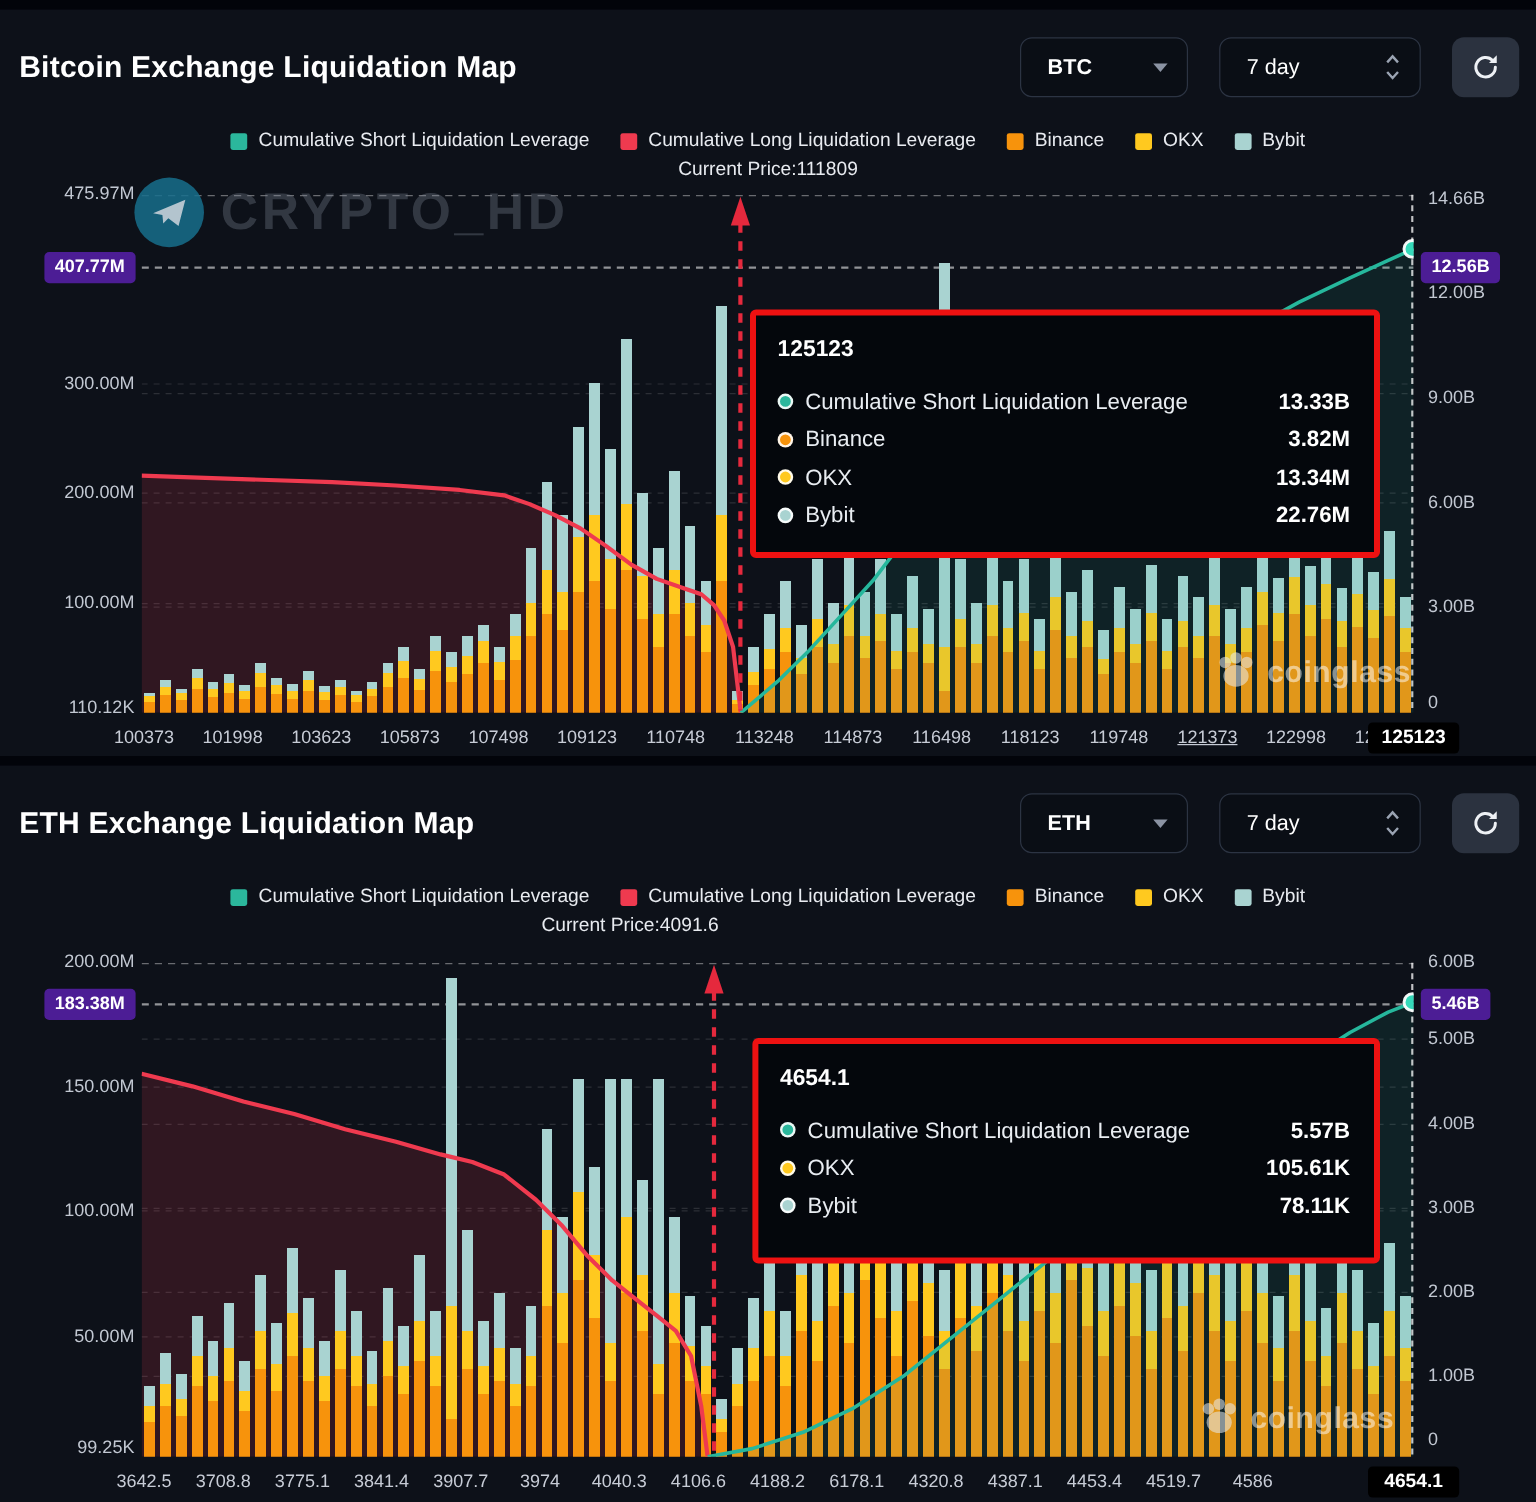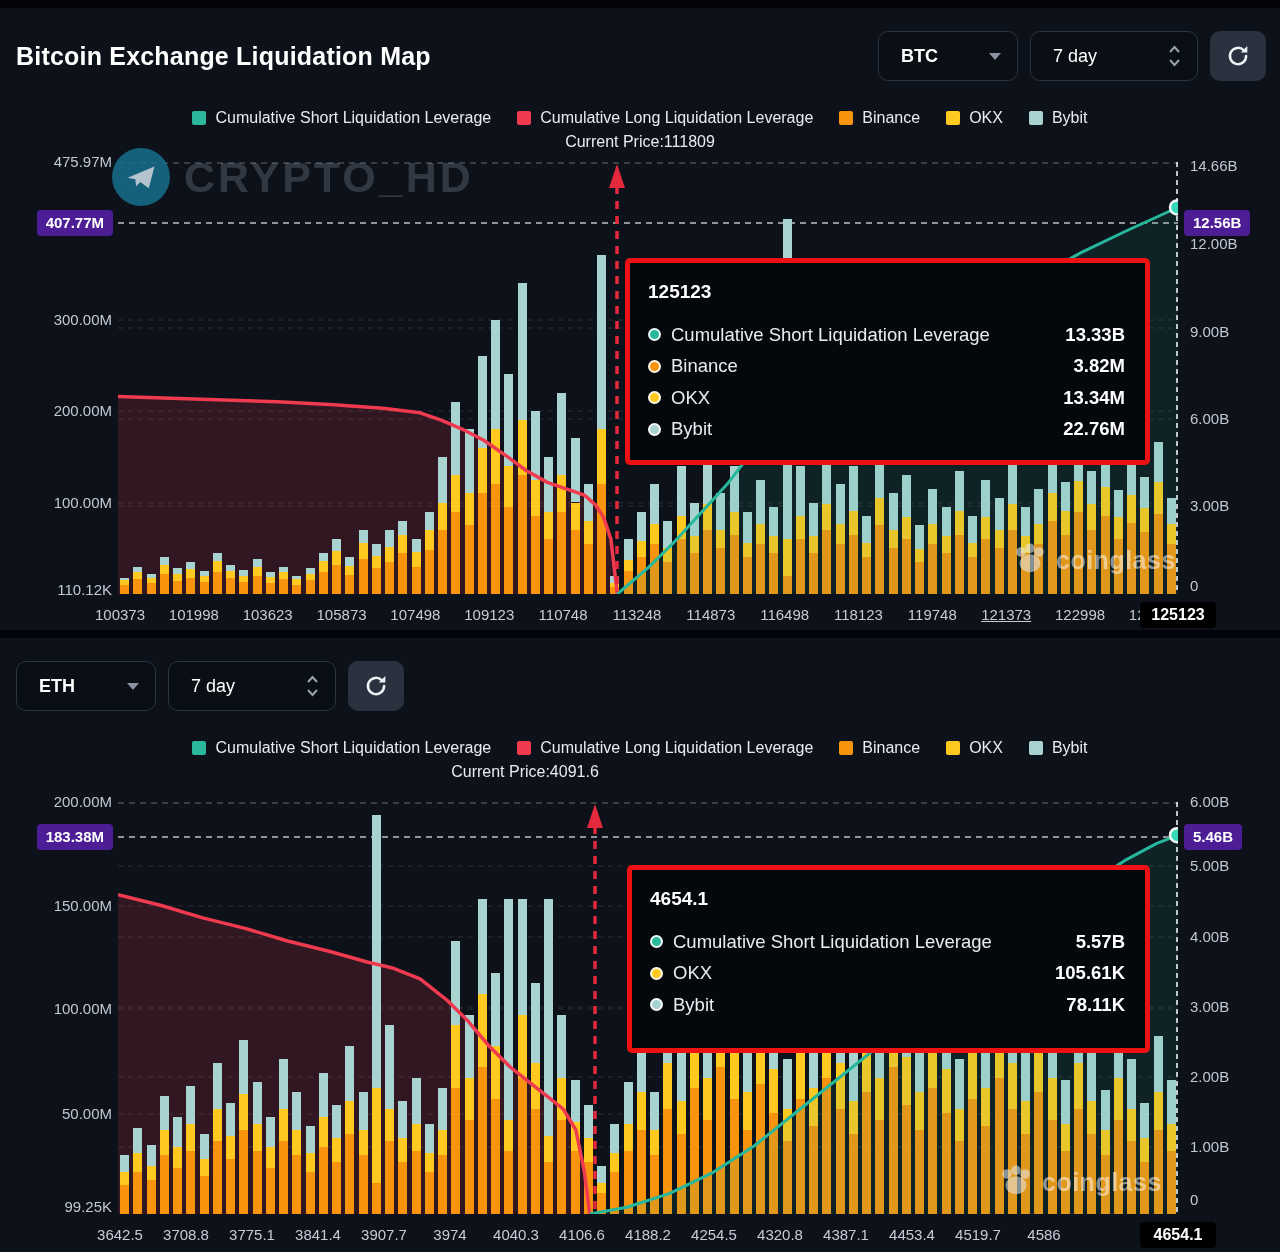--- a/index.html
+++ b/index.html
@@ -6,21 +6,21 @@
   html,body { background:#000; }
   body { font-family:"Liberation Sans", sans-serif; }
   .page { position:relative; width:1280px; height:1252px; background:#02040a; overflow:hidden; }
 
   .panel { position:absolute; left:0; width:1280px; background:#0d1119; }
   .panel-btc { top:8px; height:622px; }
   .panel-eth { top:638px; height:614px; }
 
   .panel-header { display:flex; align-items:center; justify-content:space-between; margin:23px 14px 0 16px; height:50px; }
   .panel-title { color:#fff; font-size:25px; font-weight:bold; letter-spacing:.2px; }
-  .controls { display:flex; align-items:center; gap:12px;text-align:right; }
+  .controls { display:flex; align-items:center; gap:26px;text-align:right; }
   .select-box { display:flex; align-items:center; justify-content:space-between; background:#0a0e15; border:1px solid #2c3443; border-radius:10px; height:50px; padding:0 16px 0 22px; color:#fff; font-size:18px; font-weight:bold; cursor:pointer; }
   .select-symbol { width:140px; }
   .select-time { width:168px; font-weight:normal; }
   .caret-down { width:0; height:0; border-left:6px solid transparent; border-right:6px solid transparent; border-top:7px solid #8b93a3; }
   .refresh-btn { width:56px; height:50px; background:#2b323f; border-radius:10px; display:flex; align-items:center; justify-content:center; cursor:pointer; }
 
   .legend-row { display:flex; justify-content:center; align-items:center; gap:26px; margin-top:28px; height:18px; }
   .legend-item { display:flex; align-items:center; gap:9px; cursor:pointer; }
   .legend-swatch { width:14px; height:14px; border-radius:2px; }
   .legend-label { color:#e8ebf0; font-size:16px; }
@@ -432,20 +432,21 @@
               <circle cx="18" cy="8" r="3.2" fill="#e8ecf0"></circle>
               <ellipse cx="12" cy="15.5" rx="7" ry="6" fill="#e8ecf0"></ellipse>
             </svg></div>
           <div class="wm-coinglass-text">coinglass</div>
         </div>
       </div>
   </section>
 
   <section class="panel panel-eth">
     <div class="panel-header">
+      <h1 class="panel-title">ETH Exchange Liquidation Map</h1>
       <div class="controls">
         <div class="select-box select-symbol">
           <span>ETH</span>
           <span class="caret-down"></span>
         </div>
         <div class="select-box select-time">
           <span>7 day</span>
           <svg width="13" height="24" viewBox="0 0 13 24">
             <polyline points="2,8 6.5,3 11,8" fill="none" stroke="#9aa3b2" stroke-width="2"></polyline>
             <polyline points="2,16 6.5,21 11,16" fill="none" stroke="#9aa3b2" stroke-width="2"></polyline>
@@ -759,21 +760,21 @@
         <div class="axis-pill" style="top: 22px; left: 1184px;">5.46B</div>
         <div class="xtick" style="left: 120px; top: 424px;">3642.5</div>
         <div class="xtick" style="left: 186px; top: 424px;">3708.8</div>
         <div class="xtick" style="left: 252px; top: 424px;">3775.1</div>
         <div class="xtick" style="left: 318px; top: 424px;">3841.4</div>
         <div class="xtick" style="left: 384px; top: 424px;">3907.7</div>
         <div class="xtick" style="left: 450px; top: 424px;">3974</div>
         <div class="xtick" style="left: 516px; top: 424px;">4040.3</div>
         <div class="xtick" style="left: 582px; top: 424px;">4106.6</div>
         <div class="xtick" style="left: 648px; top: 424px;">4188.2</div>
-        <div class="xtick" style="left: 714px; top: 424px;">4254.5</div>
+        <div class="xtick" style="left: 714px; top: 424px;">6178.1</div>
         <div class="xtick" style="left: 780px; top: 424px;">4320.8</div>
         <div class="xtick" style="left: 846px; top: 424px;">4387.1</div>
         <div class="xtick" style="left: 912px; top: 424px;">4453.4</div>
         <div class="xtick" style="left: 978px; top: 424px;">4519.7</div>
         <div class="xtick" style="left: 1044px; top: 424px;">4586</div>
         <div class="x-pill" style="left: 1140px; top: 420px; width: 76px;">4654.1</div>
         <div class="tooltip" style="left: 627px; top: 63px; width: 523px; height: 188px;">
           <div class="tooltip-title">4654.1</div>
           <div class="tooltip-row">
             <div class="tooltip-dot" style="background: rgb(43, 183, 156);"></div>

